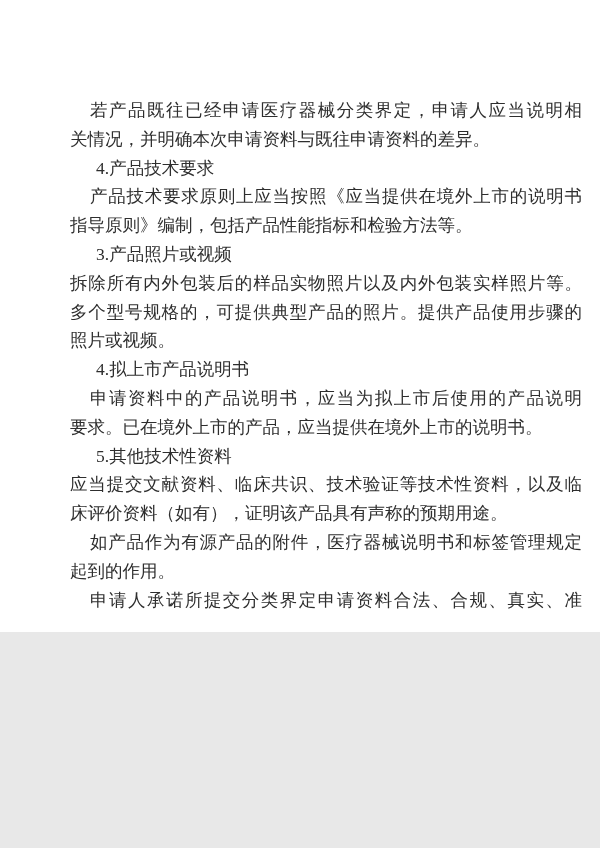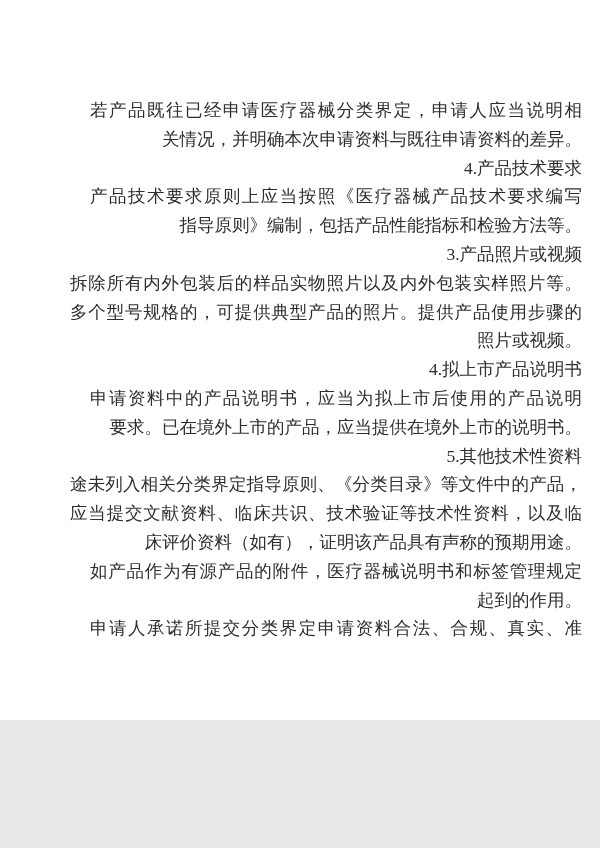--- a/index.html
+++ b/index.html
@@ -1,37 +1,37 @@
 <!DOCTYPE html>
 <html><head>
 <meta charset="utf-8">
 <style>
   * { margin: 0; padding: 0; box-sizing: border-box; }
   html, body { background: #e8e8e8; }
   .page {
     position: relative;
     width: 600px;
-    height: 720px;
+    height: 632px;
     background: #ffffff;
     overflow: hidden;
     font-family: "Liberation Serif", "DejaVu Serif", serif;
   }
   .body-text {
     position: absolute;
     left: 70px;
     top: 96px;
     width: 512px;
     font-size: 17.5px;
     line-height: 28.8px;
     color: #2e2e2e;
   }
   .line {
     height: 28.8px;
     white-space: nowrap;
-    text-align: right;
+    text-align: left;
   }
   
   .jf {
     white-space: normal;
     text-align: justify;
     text-align-last: justify;
   }
   
   .ind  { text-indent: 20px; }
   
@@ -46,31 +46,30 @@
   }
 </style>
 </head>
 <body>
 
 <div class="page">
   <div class="body-text">
     <div class="line ind jf">若产品既往已经申请医疗器械分类界定，申请人应当说明相</div>
     <div class="line">关情况，并明确本次申请资料与既往申请资料的差异。</div>
     <div class="line ind2">4.产品技术要求</div>
-    <div class="line ind jf">产品技术要求原则上应当按照《医疗器械产品技术要求编写</div>
+    <div class="line ind jf">产品技术要求原则上应当按照《应当提供在境外上市的说明书</div>
     <div class="line">指导原则》编制，包括产品性能指标和检验方法等。</div>
     <div class="line ind2">3.产品照片或视频</div>
     <div class="line jf">拆除所有内外包装后的样品实物照片以及内外包装实样照片等。</div>
     <div class="line jf">多个型号规格的，可提供典型产品的照片。提供产品使用步骤的</div>
     <div class="line">照片或视频。</div>
     <div class="line ind2">4.拟上市产品说明书</div>
     <div class="line ind jf">申请资料中的产品说明书，应当为拟上市后使用的产品说明</div>
     <div class="line">要求。已在境外上市的产品，应当提供在境外上市的说明书。</div>
     <div class="line ind2">5.其他技术性资料</div>
-    <div class="line jf">途未列入相关分类界定指导原则、《分类目录》等文件中的产品，</div>
     <div class="line jf">应当提交文献资料、临床共识、技术验证等技术性资料，以及临</div>
     <div class="line">床评价资料（如有），证明该产品具有声称的预期用途。</div>
     <div class="line ind jf">如产品作为有源产品的附件，医疗器械说明书和标签管理规定</div>
     <div class="line">起到的作用。</div>
     <div class="line ind jf">申请人承诺所提交分类界定申请资料合法、合规、真实、准</div>
   </div>
   <div class="footer">— 2 —</div>
 </div>
 
 </body></html>

